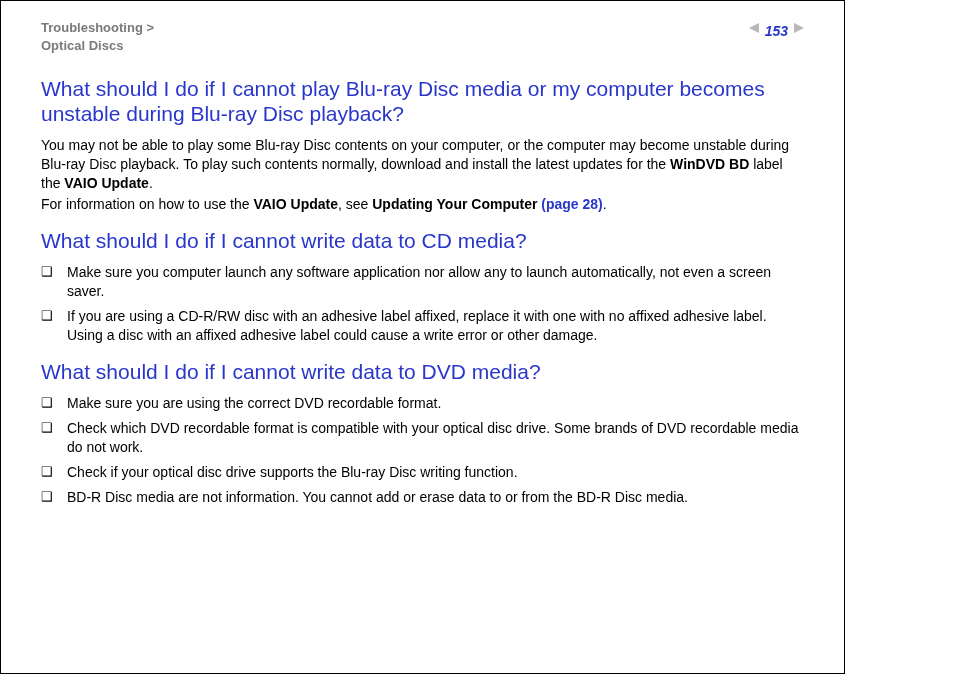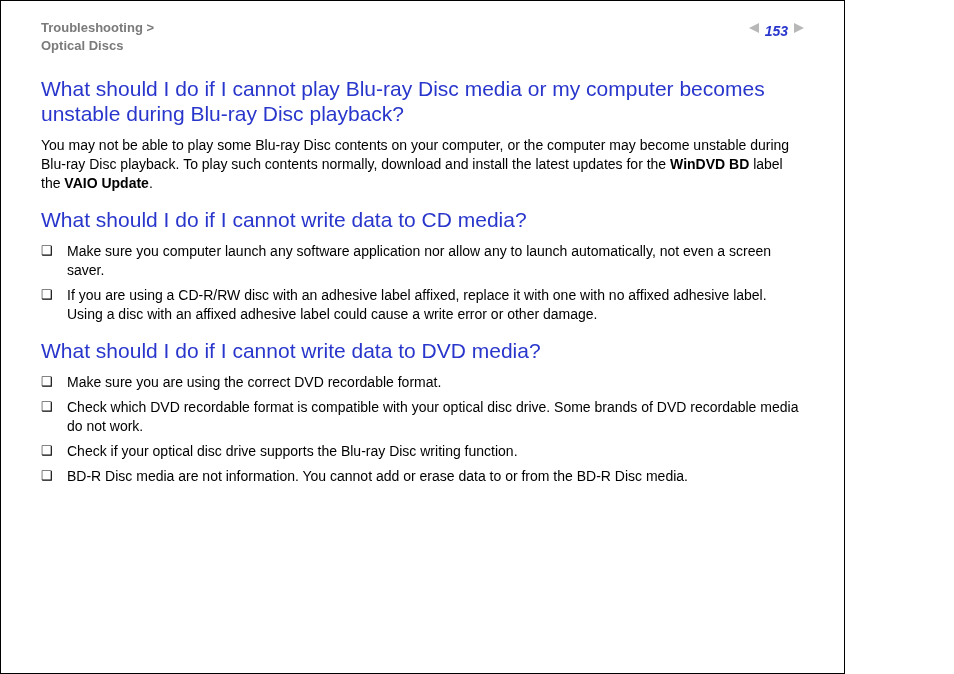--- a/index.html
+++ b/index.html
@@ -39,20 +39,23 @@
       <div class="tri-right"></div>
     </div>
   </div>
 
   <div class="content">
 
     <h2 class="q first">What should I do if I cannot play Blu-ray Disc media or my computer becomes unstable during Blu-ray Disc playback?</h2>
     <p class="body">
       <span>You may not be able to play some Blu-ray Disc contents on your computer, or the computer may become unstable during Blu-ray Disc playback. To play such contents normally, download and install the latest updates for the </span><span class="bold">WinDVD BD</span><span> label the </span><span class="bold">VAIO Update</span><span>.</span>
     </p>
+    <p class="body">
+      <span>For information on how to use the </span><span class="bold">VAIO Update</span><span>, see </span><span class="bold">Updating Your Computer </span><span class="pagelink">(page 28)</span><span>.</span>
+    </p>
 
     <h2 class="q">What should I do if I cannot write data to CD media?</h2>
     <ul class="bullets">
       <li>
           <span class="bullet-mark">❑</span>
           <span class="bullet-text">Make sure you computer launch any software application nor allow any to launch automatically, not even a screen saver.</span>
         </li>
       <li>
           <span class="bullet-mark">❑</span>
           <span class="bullet-text">If you are using a CD-R/RW disc with an adhesive label affixed, replace it with one with no affixed adhesive label. Using a disc with an affixed adhesive label could cause a write error or other damage.</span>

